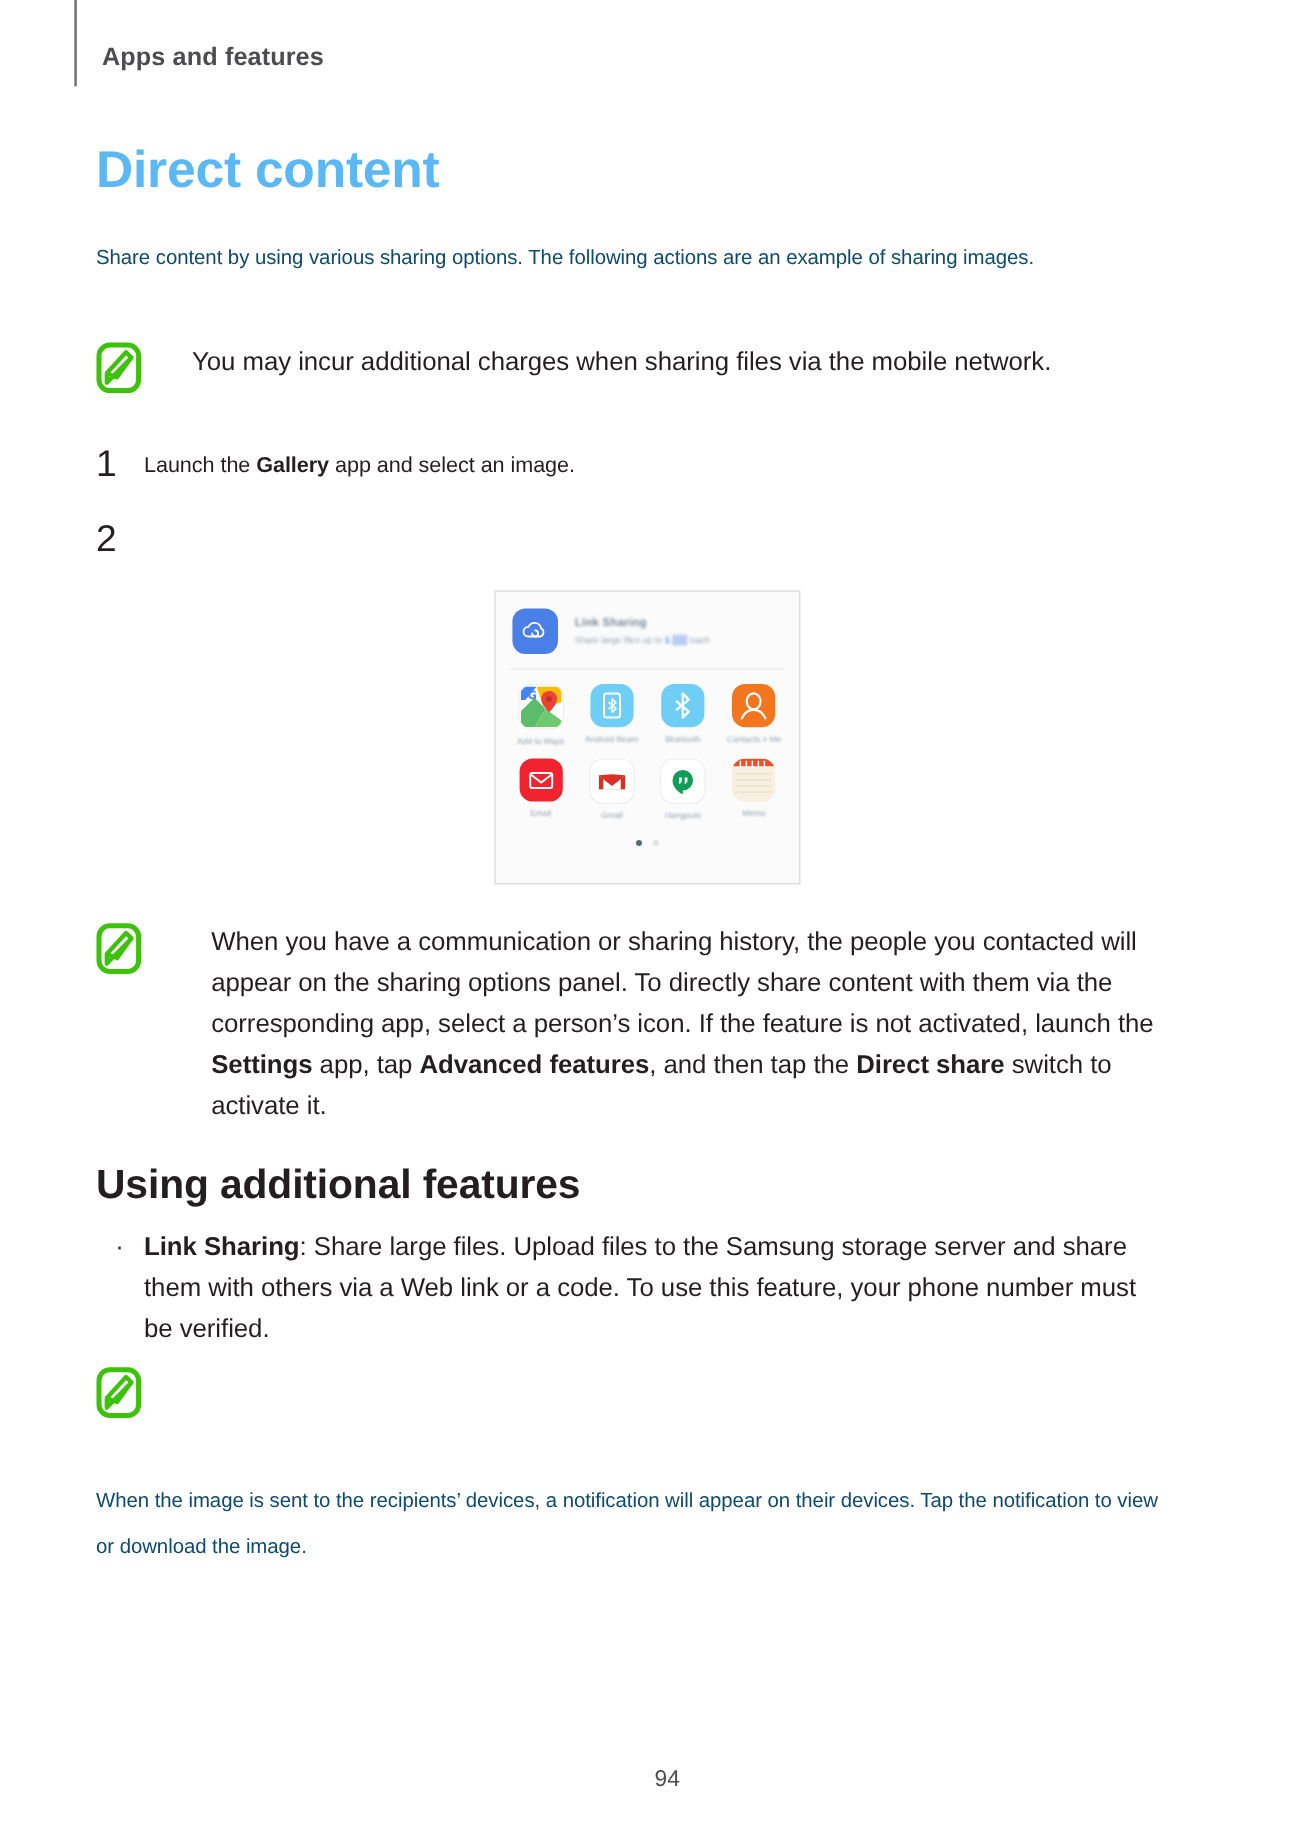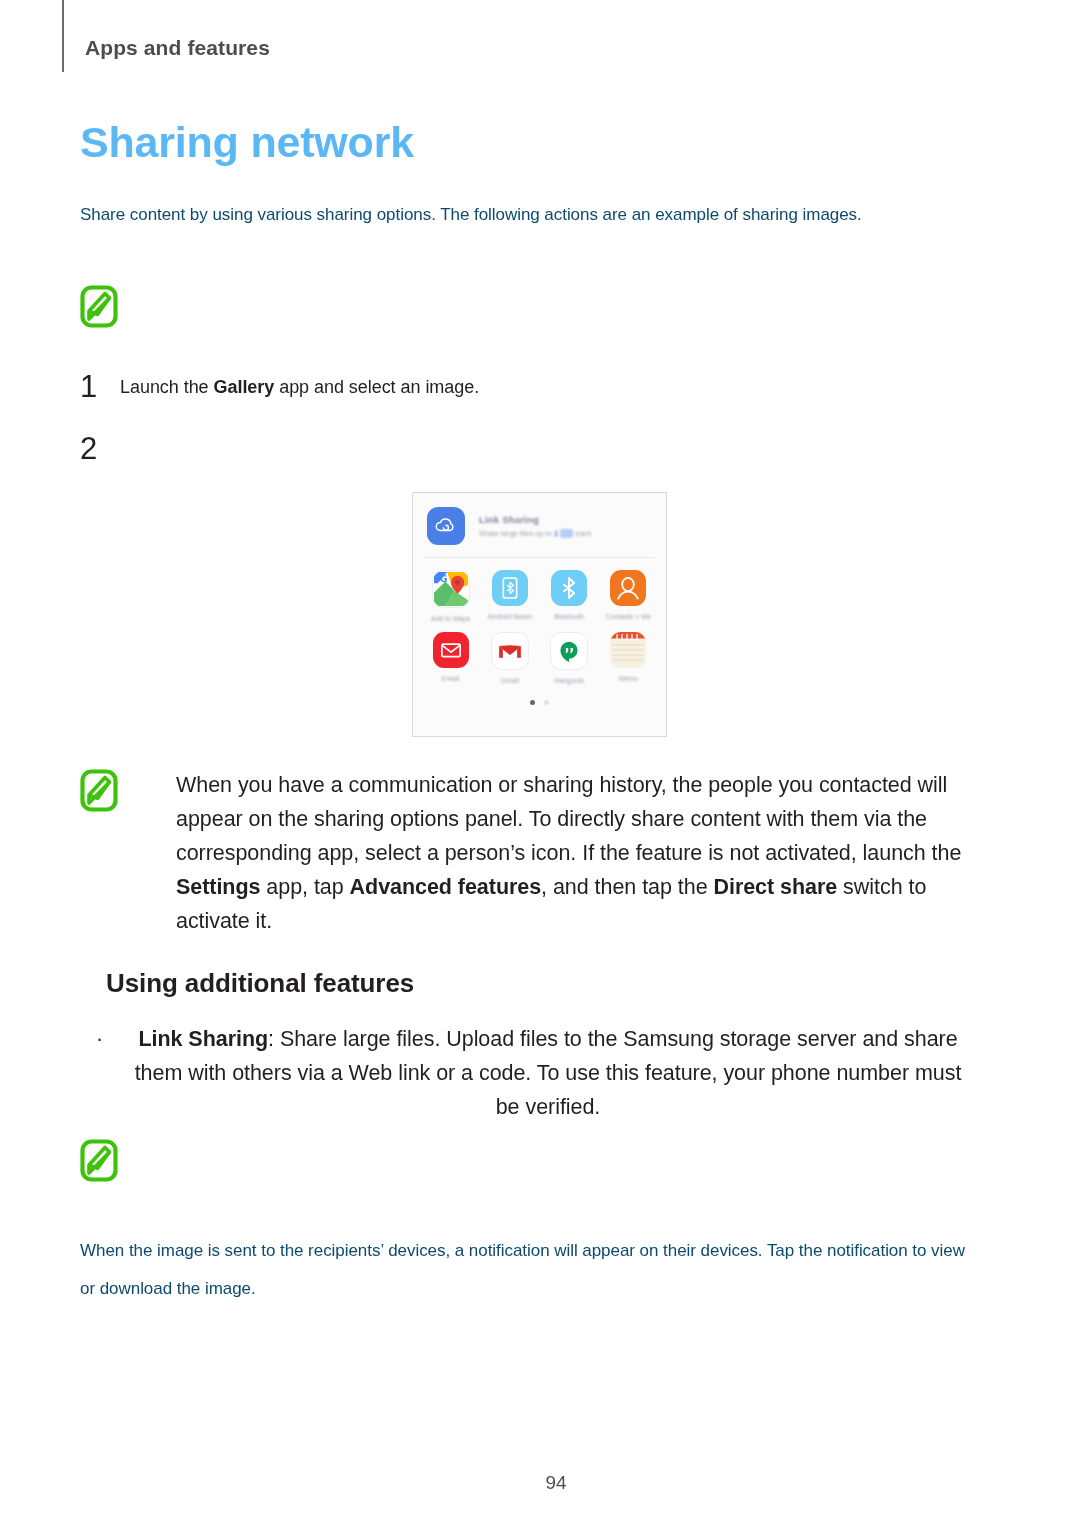--- a/index.html
+++ b/index.html
@@ -207,25 +207,24 @@
     margin-top: 14px;
   }
   .dot { width: 5px; height: 5px; border-radius: 50%; background: #dfe3e6; }
   .dot.on { background: #5a6b72; }
 
   
   .h2 {
     position: absolute;
     left: 80px;
     top: 968px;
-    font-size: 26px;
+    font-size: 34px;
     font-weight: 700;
     color: #231f20;
     letter-spacing: -0.1px;
-    margin-left: 26px;
   }
 
   .bullet {
     position: absolute;
     left: 96px;
     top: 1022px;
     width: 880px;
     display: flex;
     align-items: flex-start;
   }
@@ -234,21 +233,20 @@
     width: 24px;
     font-size: 21.5px;
     line-height: 34px;
     color: #231f20;
   }
   .bullet-text {
     font-size: 21.5px;
     line-height: 34px;
     width: 860px;
     letter-spacing: -0.05px;
-    text-align: center;
   }
 
   .outro {
     left: 80px;
     top: 1232px;
     width: 900px;
   }
 
   .page-num {
     position: absolute;
@@ -259,32 +257,33 @@
     font-size: 19px;
     color: #4d4d4f;
   }
 </style>
 </head>
 <body>
 
 <div class="header-rule"></div>
 <div class="header-title">Apps and features</div>
 
-<div class="h1">Sharing network</div>
+<div class="h1">Direct content</div>
 
 <div class="para intro">Share content by using various sharing options. The following actions are an example of sharing images.</div>
 
 <div class="note note-1">
   <span class="note-icon">
     <svg viewBox="0 0 46 46" width="46" height="46" aria-hidden="true">
       <rect x="4.5" y="3.5" width="33" height="38" rx="9" ry="9" fill="none" stroke="#3dc20a" stroke-width="4.2"></rect>
       <path d="M11 35 L11 27 L27 9.5 L31.5 14 Z" fill="none" stroke="#3dc20a" stroke-width="3.6" stroke-linejoin="round"></path>
       <path d="M11 27 L19.5 30.5 L31.5 14" fill="none" stroke="#3dc20a" stroke-width="3.4" stroke-linejoin="round"></path>
     </svg>
   </span>
+  <span class="note-body">You may incur additional charges when sharing files via the mobile network.</span>
 </div>
 
 <div class="step step-1">
   <span class="step-num">1</span>
   <span class="step-text">
     <span>Launch the </span><b>Gallery</b><span> app and select an image.</span>
   </span>
 </div>
 
 <div class="step step-2">

